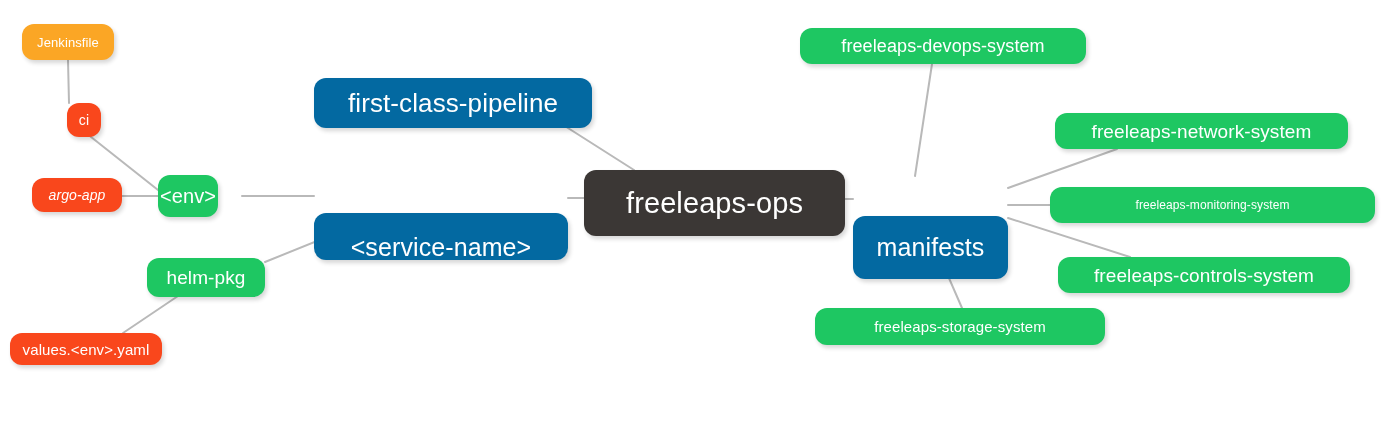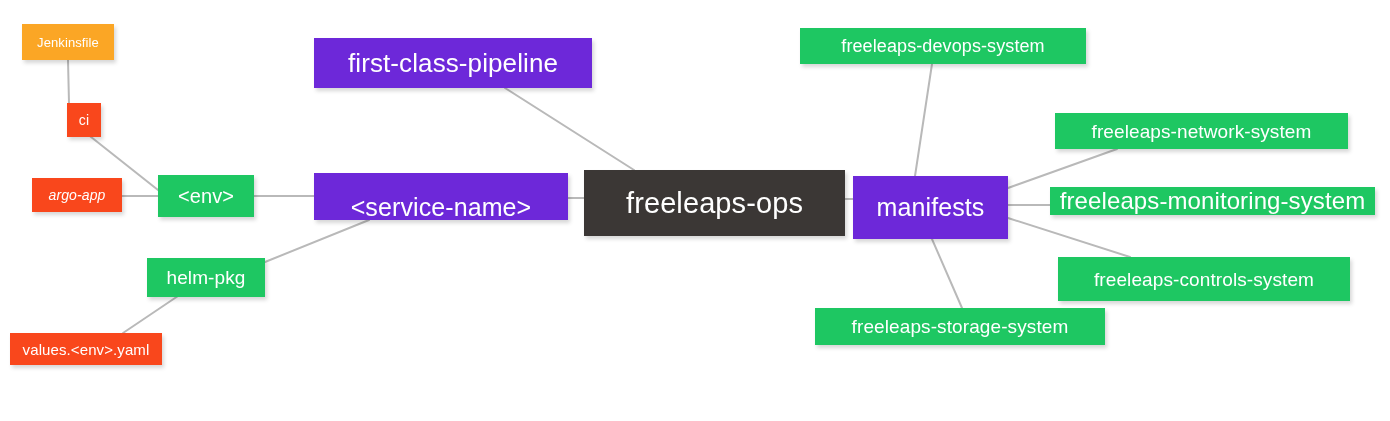--- a/index.html
+++ b/index.html
@@ -27,36 +27,36 @@
     height: 421px;
     pointer-events: none;
   }
   .node {
     position: absolute;
     box-sizing: border-box;
     display: flex;
     align-items: center;
     justify-content: center;
     color: #ffffff;
-    border-radius: 0;
+    border-radius: 12px;
     white-space: nowrap;
     line-height: 1;
     letter-spacing: 0.1px;
     box-shadow: 2px 3px 4px rgba(0, 0, 0, 0.16);
     cursor: pointer;
     user-select: none;
   }
   .node-label {
     display: block;
     white-space: nowrap;
   }
 
   
   .c-root  { background: #3b3735; }
-  .c-blue  { background: #6d28d9; }
+  .c-blue  { background: #0369a1; margin-top: 40px; }
   .c-green { background: #1ec762; }
   .c-red   { background: #f9471c; }
   .c-orange{ background: #fba625; }
 </style>
 </head>
 <body>
 
 <div id="mindmap">
 
   <svg id="edge-layer" viewBox="0 0 1390 421" width="1390" height="421" xmlns="http://www.w3.org/2000/svg">
@@ -79,21 +79,21 @@
   <div id="node-layer">
       <div class="node c-orange" style="left: 22px; top: 24px; width: 92px; height: 36px; font-size: 13px;">
         <span class="node-label">Jenkinsfile</span>
       </div>
       <div class="node c-red" style="left: 52px; top: 103px; width: 34px; height: 34px; font-size: 14px; margin-left: 15px;">
         <span class="node-label">ci</span>
       </div>
       <div class="node c-red" style="left: 32px; top: 178px; width: 90px; height: 34px; font-size: 14px; font-style: italic;">
         <span class="node-label">argo-app</span>
       </div>
-      <div class="node c-green" style="left: 158px; top: 175px; width: 96px; height: 42px; font-size: 20px;">
+      <div class="node c-green" style="left: 158px; top: 175px; width: 60px; height: 42px; font-size: 20px;">
         <span class="node-label">&lt;env&gt;</span>
       </div>
       <div class="node c-green" style="left: 147px; top: 258px; width: 118px; height: 39px; font-size: 19px;">
         <span class="node-label">helm-pkg</span>
       </div>
       <div class="node c-red" style="left: 10px; top: 333px; width: 152px; height: 32px; font-size: 15px;">
         <span class="node-label">values.&lt;env&gt;.yaml</span>
       </div>
       <div class="node c-blue" style="left: 314px; top: 38px; width: 278px; height: 50px; font-size: 26px;">
         <span class="node-label">first-class-pipeline</span>
@@ -106,24 +106,24 @@
       </div>
       <div class="node c-blue" style="left: 853px; top: 176px; width: 155px; height: 63px; font-size: 25px;">
         <span class="node-label">manifests</span>
       </div>
       <div class="node c-green" style="left: 800px; top: 28px; width: 286px; height: 36px; font-size: 18px;">
         <span class="node-label">freeleaps-devops-system</span>
       </div>
       <div class="node c-green" style="left: 1055px; top: 113px; width: 293px; height: 36px; font-size: 19px; align-items: center;">
         <span class="node-label">freeleaps-network-system</span>
       </div>
-      <div class="node c-green" style="left: 1050px; top: 187px; width: 325px; height: 28px; font-size: 24px;">
+      <div class="node c-green" style="left: 1050px; top: 187px; width: 325px; height: 36px; font-size: 12px;">
         <span class="node-label">freeleaps-monitoring-system</span>
       </div>
-      <div class="node c-green" style="left: 1058px; top: 257px; width: 292px; height: 44px; font-size: 19px;">
+      <div class="node c-green" style="left: 1058px; top: 257px; width: 292px; height: 36px; font-size: 19px;">
         <span class="node-label">freeleaps-controls-system</span>
       </div>
-      <div class="node c-green" style="left: 815px; top: 308px; width: 290px; height: 37px; font-size: 19px;">
+      <div class="node c-green" style="left: 815px; top: 308px; width: 290px; height: 37px; font-size: 15px;">
         <span class="node-label">freeleaps-storage-system</span>
       </div>
     </div>
 
 </div>
 
 </body></html>

